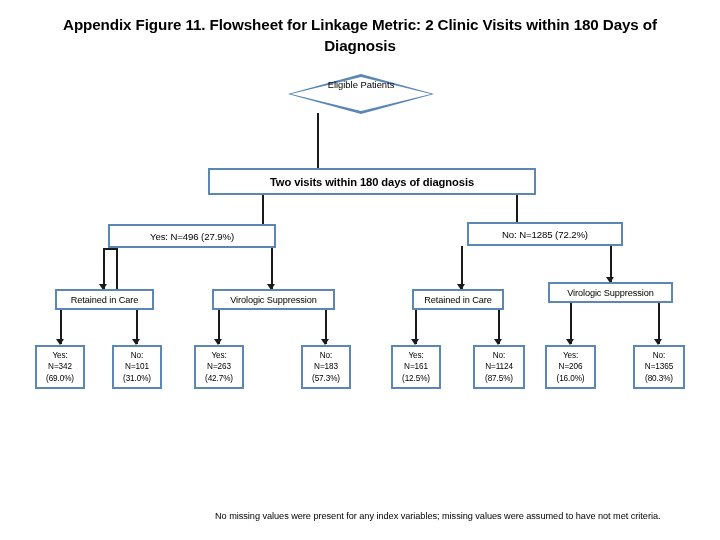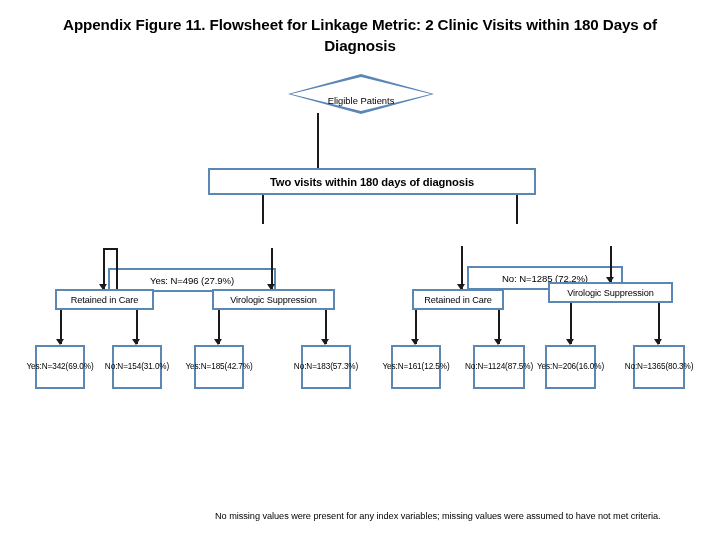--- a/index.html
+++ b/index.html
@@ -52,30 +52,29 @@
     justify-content: center;
     text-align: center;
     letter-spacing: -0.1px;
   }
   .box-wide {
     font-size: 11.2px;
     font-weight: bold;
   }
   .box-yn {
     font-size: 9.6px;
-    margin-top: 44px;
   }
   .box-cat {
     font-size: 9.2px;
     border-width: 2.5px;
   }
   .box-leaf {
     font-size: 8.2px;
     line-height: 11.5px;
-    flex-direction: row;
+    flex-direction: column;
     border-width: 2.5px;
   }
   .box-leaf span { display: block; white-space: nowrap; }
   
   .diamond-wrap {
     position: absolute;
     left: 288px;
     top: 74px;
     width: 146px;
     height: 40px;
@@ -94,21 +93,21 @@
   }
   .diamond-text {
     position: absolute;
     left: 0; top: 4px;
     width: 146px;
     text-align: center;
     font-size: 9.4px;
     line-height: 14px;
     z-index: 3;
   }
-  .diamond-text span { display: block; margin-top: 16px; }
+  .diamond-text span { display: block; }
   
   .vline {
     position: absolute;
     width: 2px;
     background: #1a1a1a;
   }
   .hline {
     position: absolute;
     height: 2px;
     background: #1a1a1a;
@@ -185,26 +184,26 @@
   <div class="vline" style="left:658px; top:303px; height:41px;"></div>
   <div class="arrowhead" style="left:654px; top:339px;"></div>
 
   <div class="box box-leaf" style="left:35px; top:345px; width:50px; height:44px;">
     <span>Yes:</span>
     <span>N=342</span>
     <span>(69.0%)</span>
   </div>
   <div class="box box-leaf" style="left:112px; top:345px; width:50px; height:44px;">
     <span>No:</span>
-    <span>N=154</span>
+    <span>N=101</span>
     <span>(31.0%)</span>
   </div>
   <div class="box box-leaf" style="left:194px; top:345px; width:50px; height:44px;">
     <span>Yes:</span>
-    <span>N=185</span>
+    <span>N=263</span>
     <span>(42.7%)</span>
   </div>
   <div class="box box-leaf" style="left:301px; top:345px; width:50px; height:44px;">
     <span>No:</span>
     <span>N=183</span>
     <span>(57.3%)</span>
   </div>
   <div class="box box-leaf" style="left:391px; top:345px; width:50px; height:44px;">
     <span>Yes:</span>
     <span>N=161</span>

